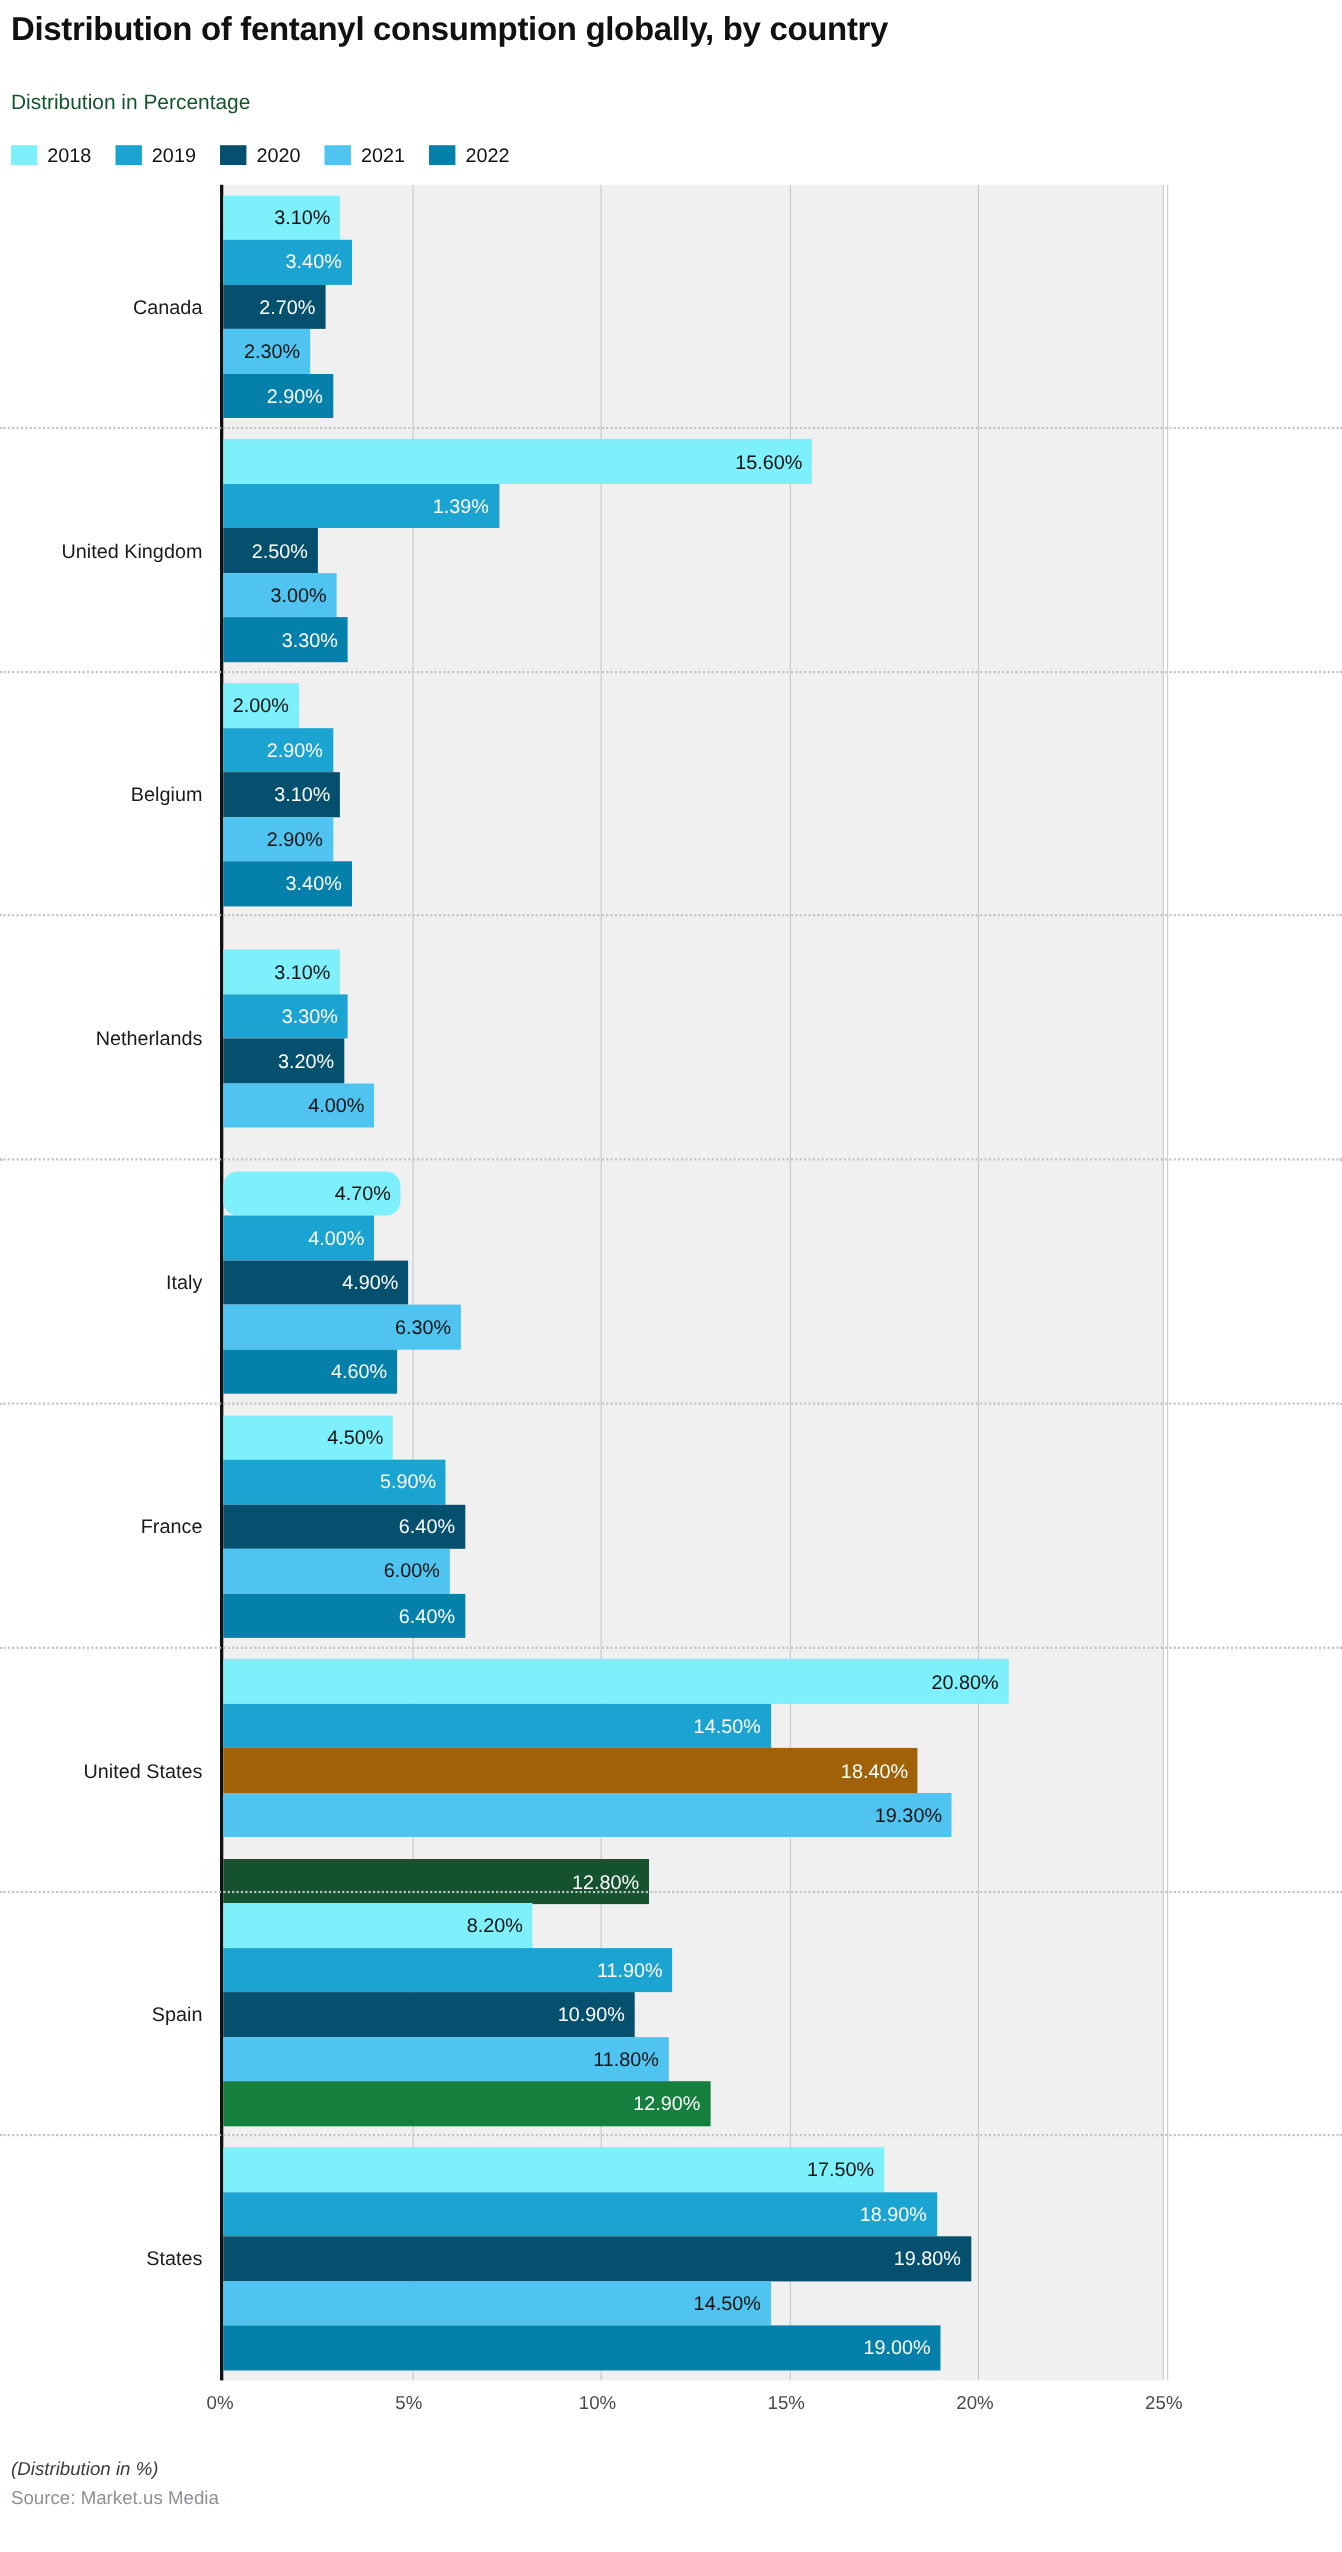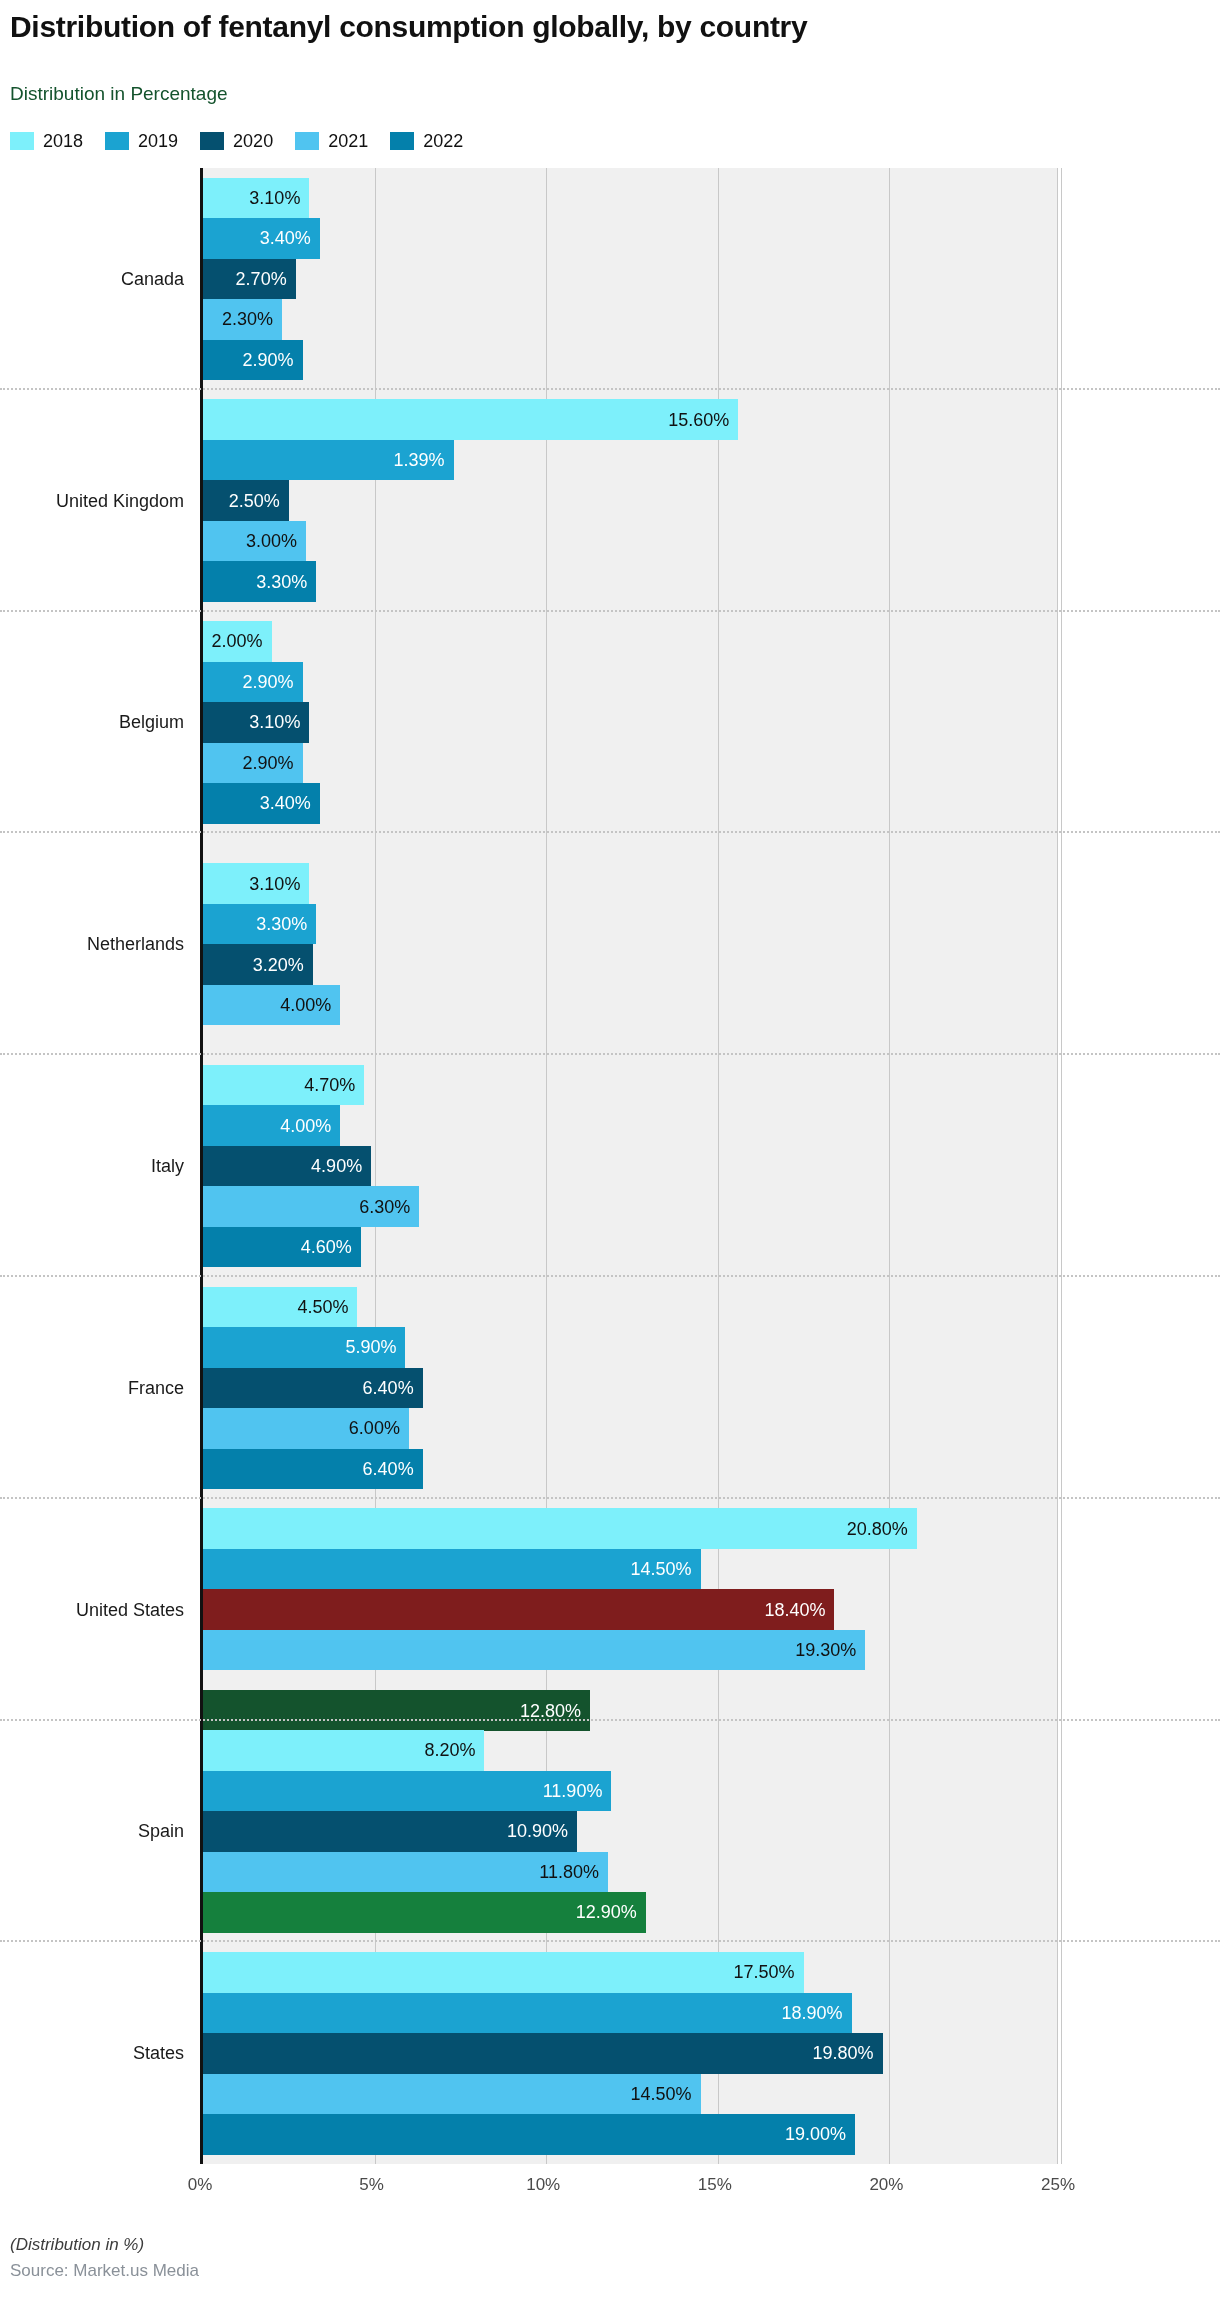--- a/index.html
+++ b/index.html
@@ -347,21 +347,21 @@
                 <span class="bar-label dark">4.00%</span>
               </div>
             </div>
           </div>
           <div class="group-sep"></div>
         </div>
         <div class="group">
           <div class="group-label">Italy</div>
           <div class="bars">
             <div class="bar-row">
-              <div class="bar" style="width: 161.304px; background: rgb(125, 240, 251);">
+              <div class="bar" style="width: 161.304px; background: rgb(125, 240, 251); border-radius: 13px;">
                 <span class="bar-label dark">4.70%</span>
               </div>
             </div>
             <div class="bar-row">
               <div class="bar" style="width: 137.28px; background: rgb(27, 163, 209);">
                 <span class="bar-label light">4.00%</span>
               </div>
             </div>
             <div class="bar-row">
               <div class="bar" style="width: 168.168px; background: rgb(5, 80, 111);">
@@ -419,21 +419,21 @@
               <div class="bar" style="width: 713.856px; background: rgb(125, 240, 251);">
                 <span class="bar-label dark">20.80%</span>
               </div>
             </div>
             <div class="bar-row">
               <div class="bar" style="width: 497.64px; background: rgb(27, 163, 209);">
                 <span class="bar-label light">14.50%</span>
               </div>
             </div>
             <div class="bar-row">
-              <div class="bar" style="width: 631.488px; background: #7f1d1d;">
+              <div class="bar" style="width: 631.488px; background: #a16207;">
                 <span class="bar-label light">18.40%</span>
               </div>
             </div>
             <div class="bar-row">
               <div class="bar" style="width: 662.376px; background: rgb(80, 196, 240);">
                 <span class="bar-label dark">19.30%</span>
               </div>
             </div>
             <div class="bar-row">
               <div class="bar" style="width: 387px; background: #14532d; margin-top: 20px;">

